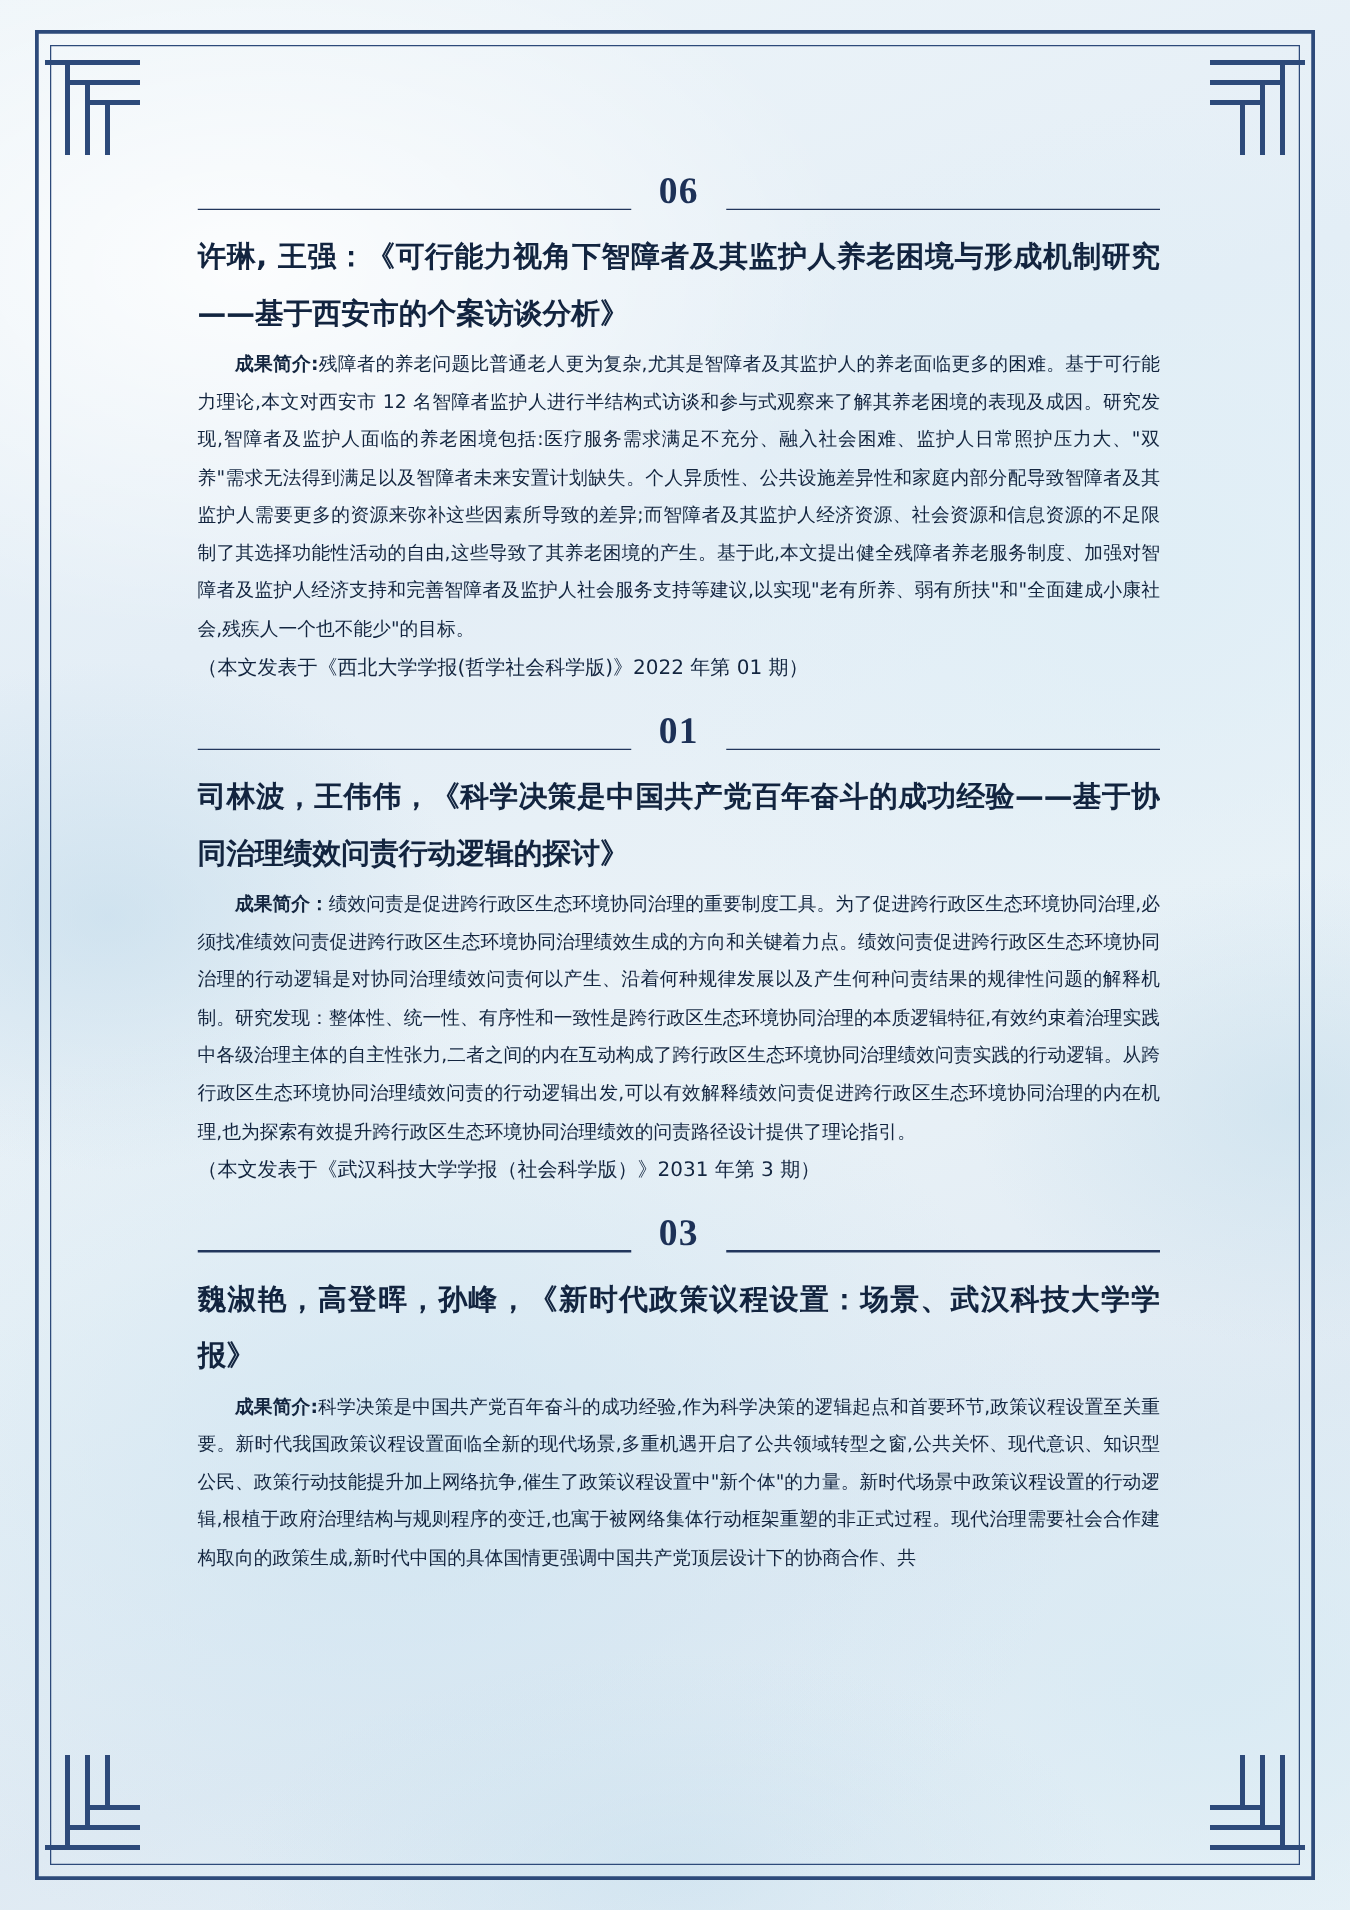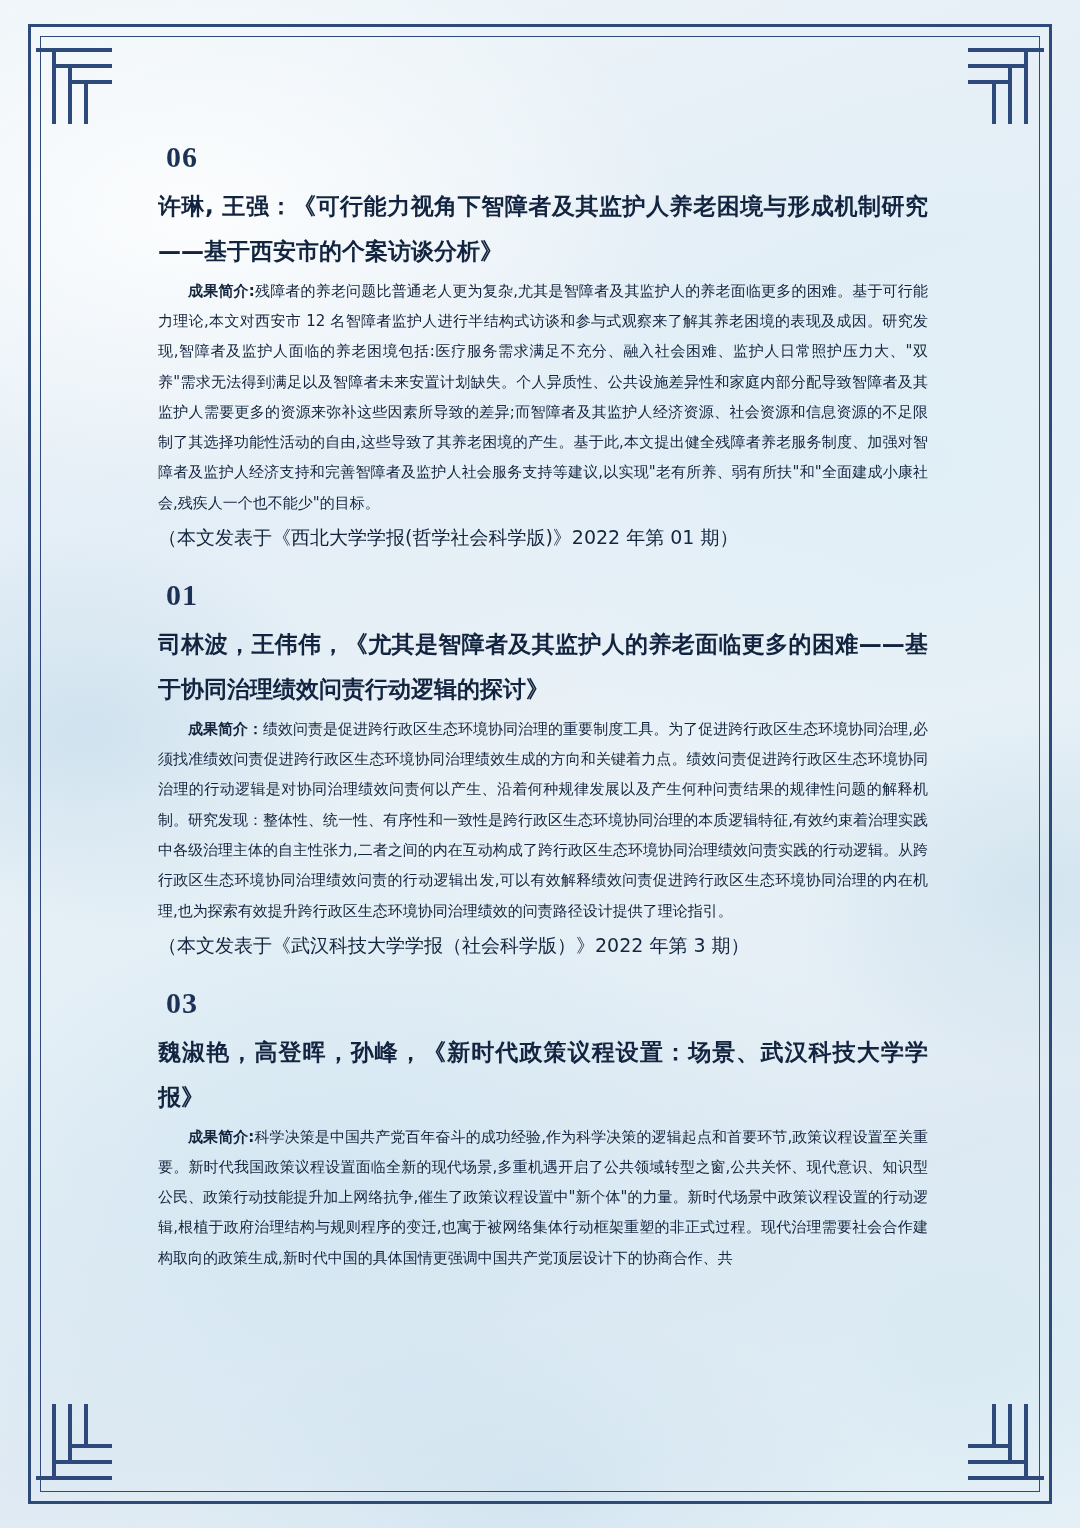--- a/index.html
+++ b/index.html
@@ -78,25 +78,24 @@
     position: absolute;
     left: 158px;
     top: 128px;
     width: 770px;
     height: 1290px;
     overflow: hidden;
   }
 
   .section-head {
     display: flex;
-    align-items: flex-start;
+    align-items: flex-end;
     gap: 14px;
     margin: 0 0 16px 0;
     height: 40px;
-    flex-direction: column;
   }
   .section-head .rule {
     flex: 1 1 auto;
     height: 1.5px;
     background: #22365c;
   }
   .section-head .num {
     font-family: "Liberation Serif", serif;
     font-size: 30px;
     font-weight: 700;
@@ -128,21 +127,21 @@
     text-align: justify;
     text-justify: inter-ideograph;
     margin: 0;
     text-indent: 2em;
   }
   .entry-body .lead {
     font-weight: 700;
   }
   .entry-source {
     font-family: "DejaVu Sans", sans-serif;
-    font-size: 19px;
+    font-size: 16px;
     line-height: 2.0;
     color: #13253f;
     margin: 0;
     text-indent: 0;
   }
 </style>
 </head>
 <body>
 
 <div class="page">
@@ -195,23 +194,23 @@
       <p class="entry-body"><span class="lead">成果简介:</span><span>残障者的养老问题比普通老人更为复杂,尤其是智障者及其监护人的养老面临更多的困难。基于可行能力理论,本文对西安市 12 名智障者监护人进行半结构式访谈和参与式观察来了解其养老困境的表现及成因。研究发现,智障者及监护人面临的养老困境包括:医疗服务需求满足不充分、融入社会困难、监护人日常照护压力大、"双养"需求无法得到满足以及智障者未来安置计划缺失。个人异质性、公共设施差异性和家庭内部分配导致智障者及其监护人需要更多的资源来弥补这些因素所导致的差异;而智障者及其监护人经济资源、社会资源和信息资源的不足限制了其选择功能性活动的自由,这些导致了其养老困境的产生。基于此,本文提出健全残障者养老服务制度、加强对智障者及监护人经济支持和完善智障者及监护人社会服务支持等建议,以实现"老有所养、弱有所扶"和"全面建成小康社会,残疾人一个也不能少"的目标。</span></p>
       <p class="entry-source">（本文发表于《西北大学学报(哲学社会科学版)》2022 年第 01 期）</p>
     </div>
 
     <div class="section-head">
       <div class="rule"></div>
       <div class="num">01</div>
       <div class="rule"></div>
     </div>
     <div class="entry">
-      <p class="entry-title">司林波，王伟伟，《尤其是智障者及其监护人的养老面临更多的困难——基于协同治理绩效问责行动逻辑的探讨》</p>
+      <p class="entry-title">司林波，王伟伟，《科学决策是中国共产党百年奋斗的成功经验——基于协同治理绩效问责行动逻辑的探讨》</p>
       <p class="entry-body"><span class="lead">成果简介：</span><span>绩效问责是促进跨行政区生态环境协同治理的重要制度工具。为了促进跨行政区生态环境协同治理,必须找准绩效问责促进跨行政区生态环境协同治理绩效生成的方向和关键着力点。绩效问责促进跨行政区生态环境协同治理的行动逻辑是对协同治理绩效问责何以产生、沿着何种规律发展以及产生何种问责结果的规律性问题的解释机制。研究发现：整体性、统一性、有序性和一致性是跨行政区生态环境协同治理的本质逻辑特征,有效约束着治理实践中各级治理主体的自主性张力,二者之间的内在互动构成了跨行政区生态环境协同治理绩效问责实践的行动逻辑。从跨行政区生态环境协同治理绩效问责的行动逻辑出发,可以有效解释绩效问责促进跨行政区生态环境协同治理的内在机理,也为探索有效提升跨行政区生态环境协同治理绩效的问责路径设计提供了理论指引。</span></p>
-      <p class="entry-source">（本文发表于《武汉科技大学学报（社会科学版）》2022 年第 3 期）</p>
+      <p class="entry-source">（本文发表于《武汉科技大学学报（社会科学版）》2031 年第 3 期）</p>
     </div>
 
     <div class="section-head">
       <div class="rule"></div>
       <div class="num">03</div>
       <div class="rule"></div>
     </div>
     <div class="entry">
       <p class="entry-title">魏淑艳，高登晖，孙峰，《新时代政策议程设置：场景、武汉科技大学学报》</p>
       <p class="entry-body"><span class="lead">成果简介:</span><span>科学决策是中国共产党百年奋斗的成功经验,作为科学决策的逻辑起点和首要环节,政策议程设置至关重要。新时代我国政策议程设置面临全新的现代场景,多重机遇开启了公共领域转型之窗,公共关怀、现代意识、知识型公民、政策行动技能提升加上网络抗争,催生了政策议程设置中"新个体"的力量。新时代场景中政策议程设置的行动逻辑,根植于政府治理结构与规则程序的变迁,也寓于被网络集体行动框架重塑的非正式过程。现代治理需要社会合作建构取向的政策生成,新时代中国的具体国情更强调中国共产党顶层设计下的协商合作、共</span></p>

